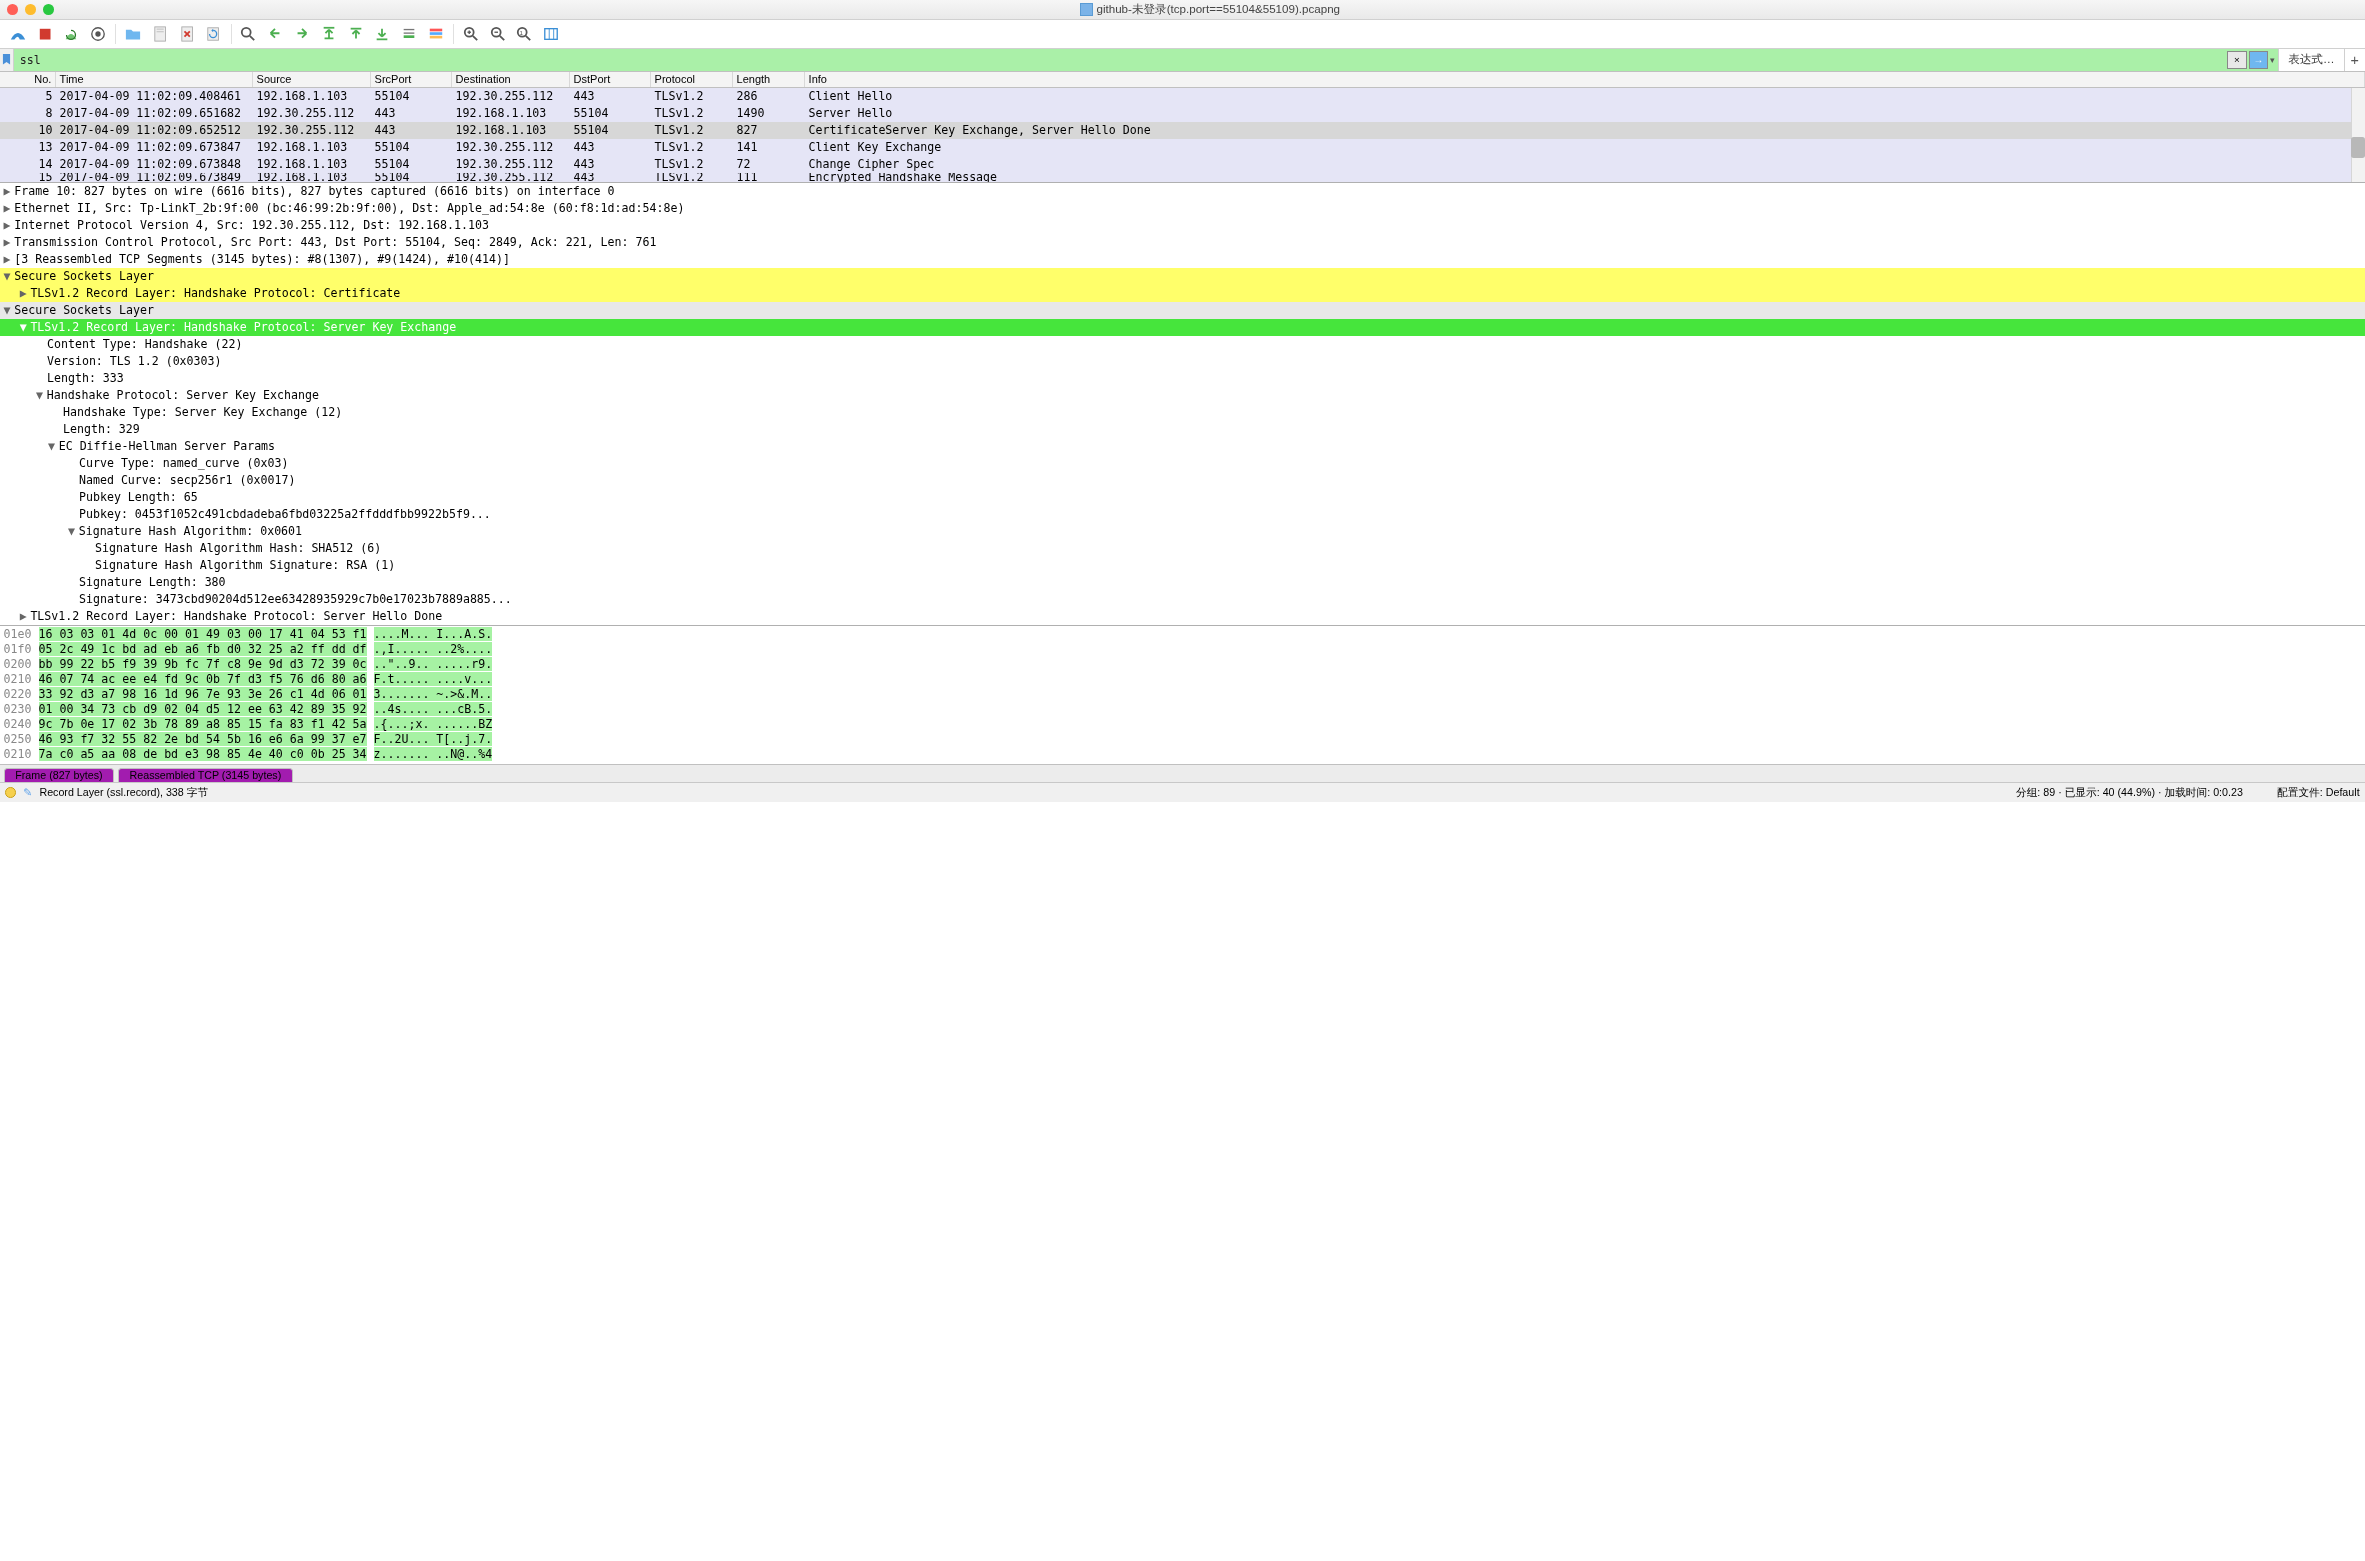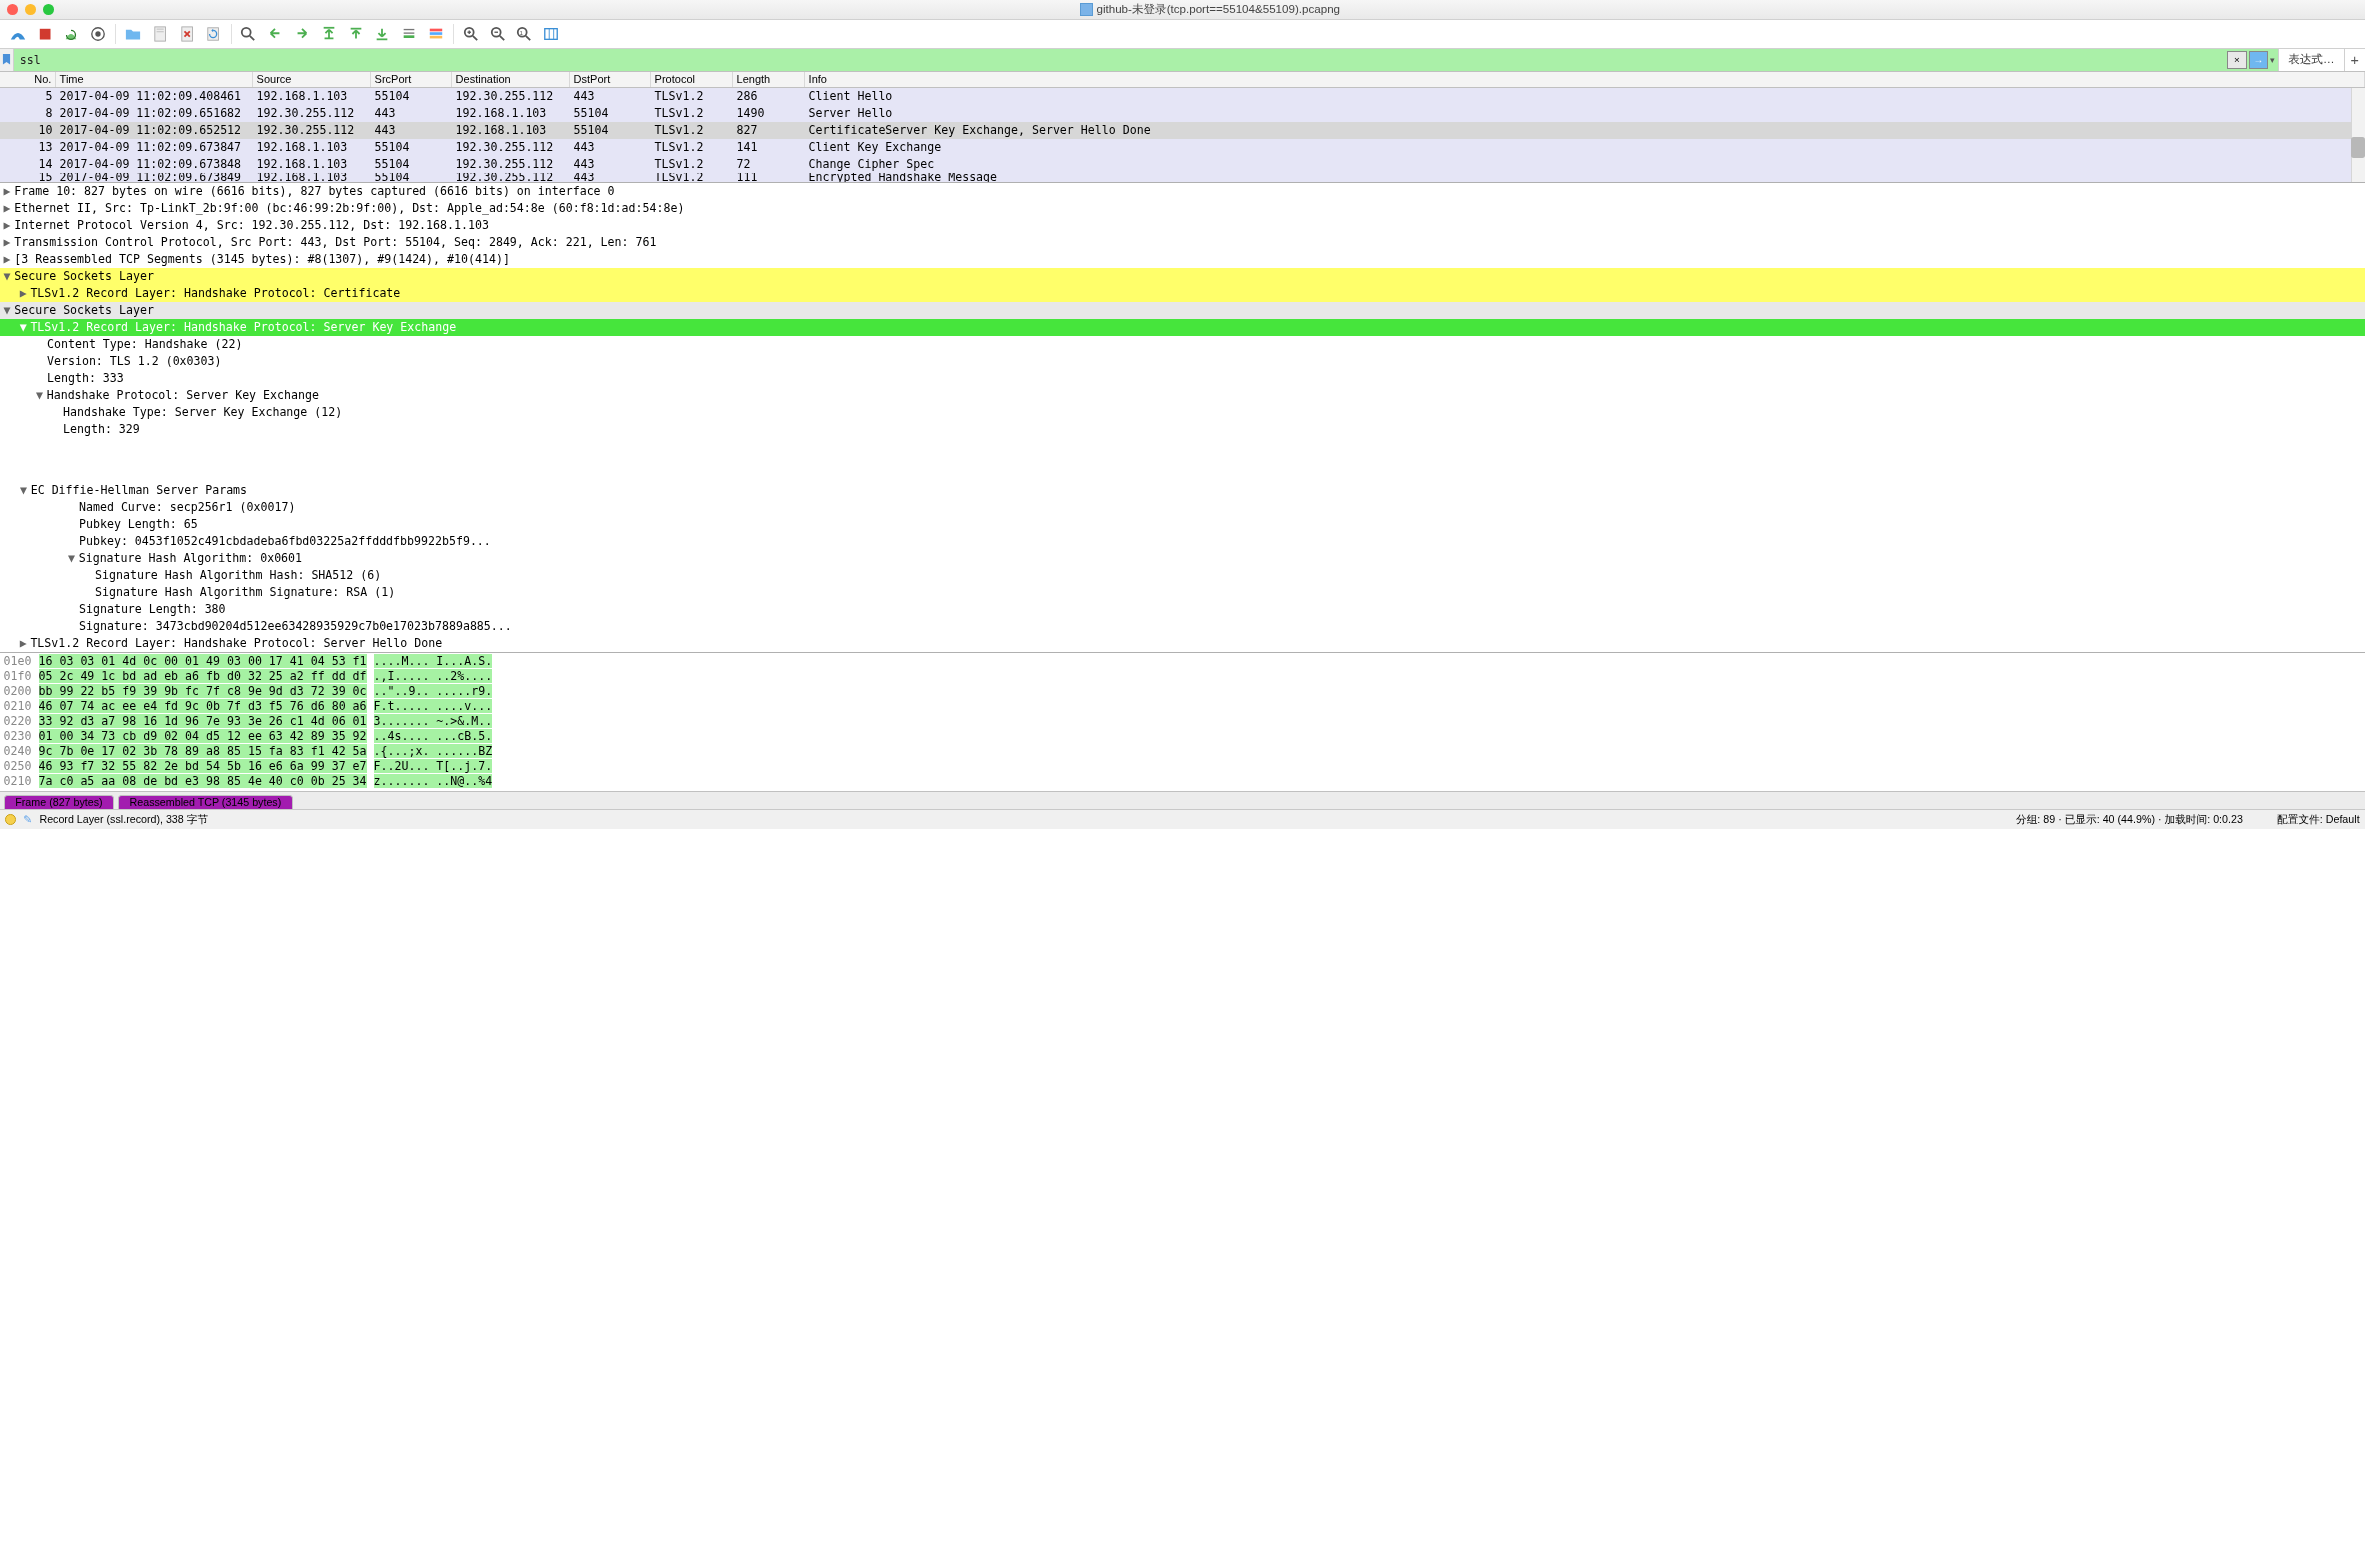--- a/index.html
+++ b/index.html
@@ -321,21 +321,22 @@
     <div class="tln hl-yellow"><span class="tri">▼</span><span>Secure Sockets Layer</span></div>
     <div class="tln hl-yellow" style="padding-left:19.7px;"><span class="tri">▶</span><span>TLSv1.2 Record Layer: Handshake Protocol: Certificate</span></div>
     <div class="tln hl-grey"><span class="tri">▼</span><span>Secure Sockets Layer</span></div>
     <div class="tln hl-green" style="padding-left:19.7px;"><span class="tri" style="color:#fff;">▼</span><span style="color:#fff;">TLSv1.2 Record Layer: Handshake Protocol: Server Key Exchange</span></div>
     <div class="tln" style="padding-left:47px;"><span>Content Type: Handshake (22)</span></div>
     <div class="tln" style="padding-left:47px;"><span>Version: TLS 1.2 (0x0303)</span></div>
     <div class="tln" style="padding-left:47px;"><span>Length: 333</span></div>
     <div class="tln" style="padding-left:36px;"><span class="tri">▼</span><span>Handshake Protocol: Server Key Exchange</span></div>
     <div class="tln" style="padding-left:63px;"><span>Handshake Type: Server Key Exchange (12)</span></div>
     <div class="tln" style="padding-left:63px;"><span>Length: 329</span></div>
-    <div class="tln" style="padding-left:20px;margin-top:44px;"><span class="tri">▼</span><span>EC Diffie-Hellman Server Params</span></div>
+    <div class="tln" style="padding-left:48px;"><span class="tri">▼</span><span>EC Diffie-Hellman Server Params</span></div>
+    <div class="tln" style="padding-left:79px;"><span>Curve Type: named_curve (0x03)</span></div>
     <div class="tln" style="padding-left:79px;"><span>Named Curve: secp256r1 (0x0017)</span></div>
     <div class="tln" style="padding-left:79px;"><span>Pubkey Length: 65</span></div>
     <div class="tln" style="padding-left:79px;"><span>Pubkey: 0453f1052c491cbdadeba6fbd03225a2ffdddfbb9922b5f9...</span></div>
     <div class="tln" style="padding-left:68px;"><span class="tri">▼</span><span>Signature Hash Algorithm: 0x0601</span></div>
     <div class="tln" style="padding-left:95px;"><span>Signature Hash Algorithm Hash: SHA512 (6)</span></div>
     <div class="tln" style="padding-left:95px;"><span>Signature Hash Algorithm Signature: RSA (1)</span></div>
     <div class="tln" style="padding-left:79px;"><span>Signature Length: 380</span></div>
     <div class="tln" style="padding-left:79px;"><span>Signature: 3473cbd90204d512ee63428935929c7b0e17023b7889a885...</span></div>
     <div class="tln" style="padding-left:19.7px;"><span class="tri">▶</span><span>TLSv1.2 Record Layer: Handshake Protocol: Server Hello Done</span></div>
   </div>

